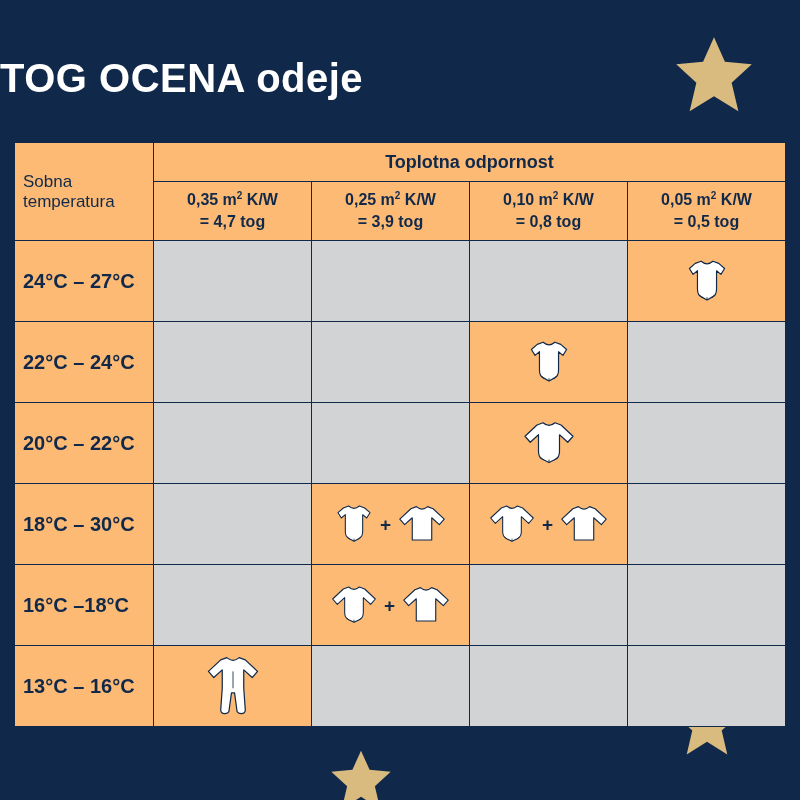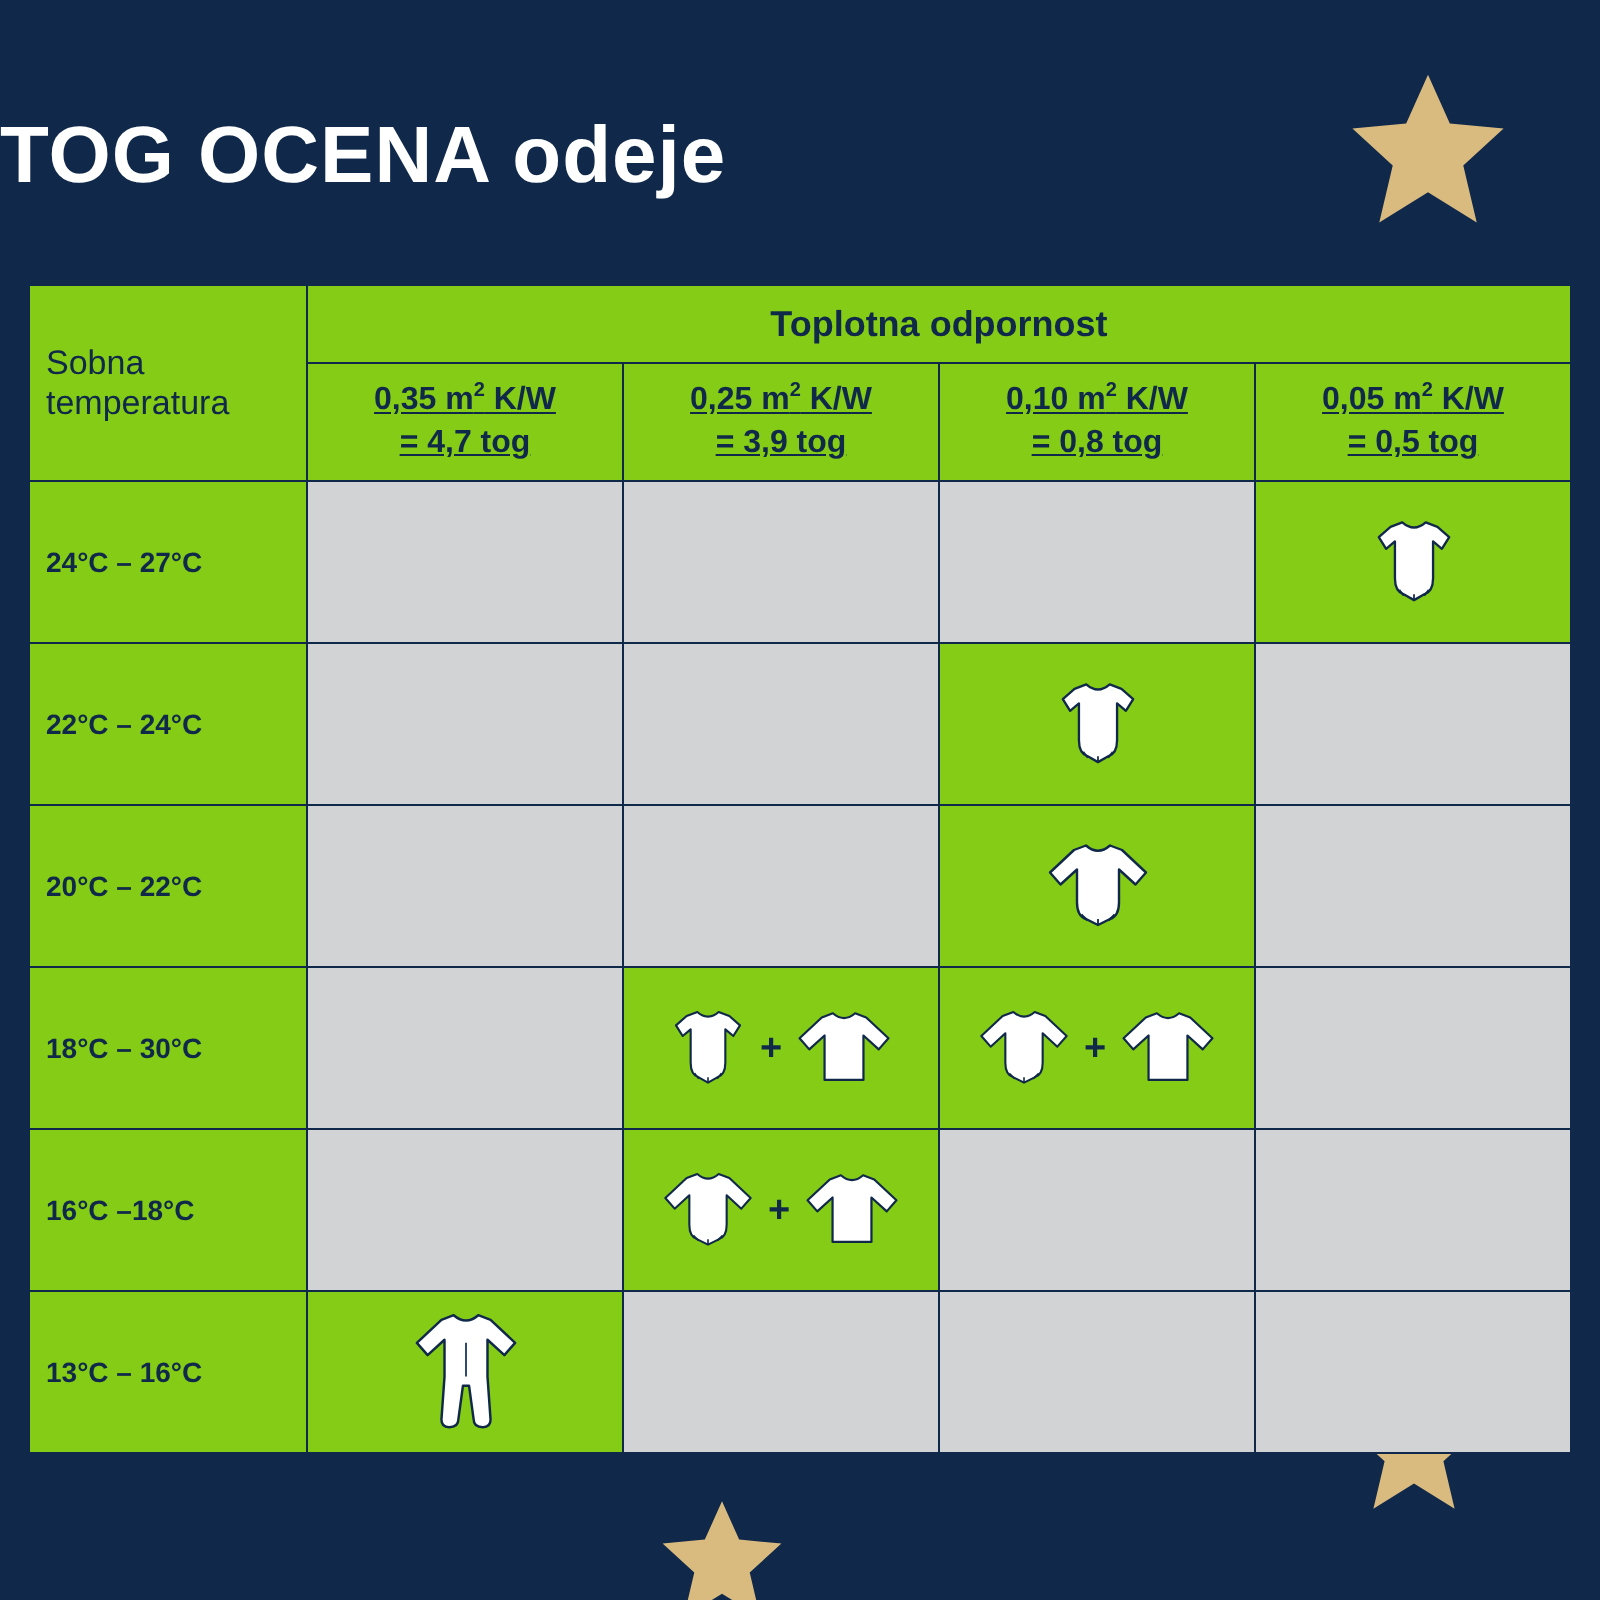--- a/index.html
+++ b/index.html
@@ -46,21 +46,21 @@
   }
   table.tog {
     border-collapse: collapse;
     width: 772px;
     table-layout: fixed;
     background: #ffffff;
   }
   table.tog td, table.tog th {
     border: 1px solid #10294a;
     padding: 0;
-    background: #84cc16;
+    background: #fdba74;
     vertical-align: middle;
   }
   .corner-head {
     width: 122px;
     color: #10294a;
     font-size: 17px;
     font-weight: normal;
     text-align: left;
     padding: 6px 8px !important;
     line-height: 1.15;
@@ -73,29 +73,28 @@
     height: 34px;
     padding: 2px 0 !important;
   }
   .col-head {
     color: #10294a;
     font-size: 16px;
     text-align: center;
     height: 54px;
     line-height: 1.35;
     padding: 2px 0 !important;
-    text-decoration: underline;
   }
   .col-head sup {
     font-size: 10px;
     vertical-align: super;
   }
   .row-head {
     color: #10294a;
-    font-size: 14px;
+    font-size: 20px;
     font-weight: bold;
     text-align: left;
     padding: 6px 8px !important;
     height: 68px;
   }
   .cell {
     height: 68px;
     text-align: center;
   }
   .cell.grey {

